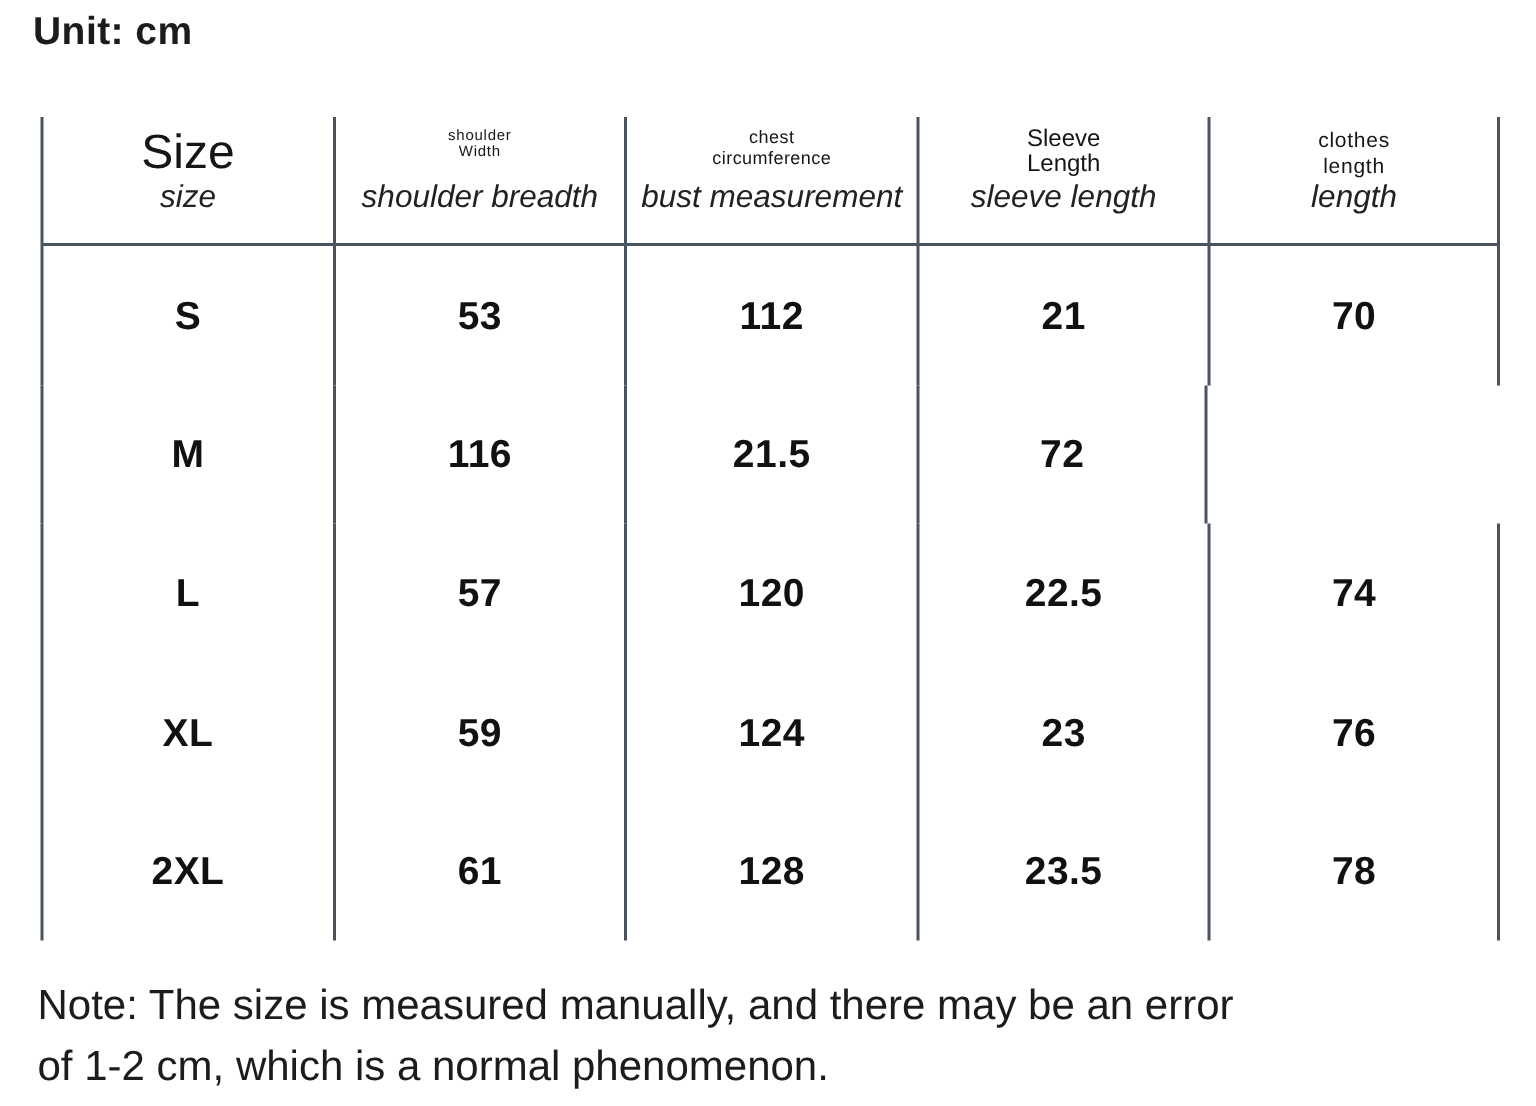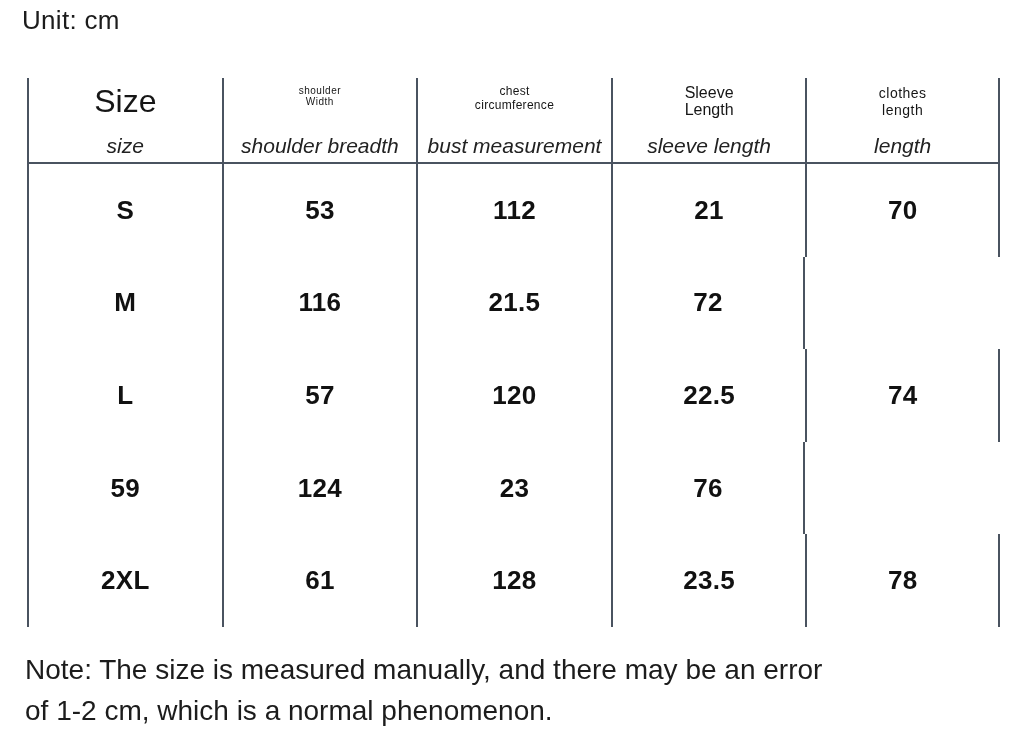--- a/index.html
+++ b/index.html
@@ -16,20 +16,21 @@
     color: #1a1a1a;
     overflow: hidden;
   }
   .unit-label {
     position: absolute;
     left: 22px;
     top: 5px;
     font-size: 26px;
     color: #1c1c1c;
     letter-spacing: 0.3px;
+    font-weight: bold;
   }
   .size-table {
     position: absolute;
     left: 27px;
     top: 78px;
     width: 973px;
   }
   .row {
     display: grid;
     grid-template-columns: repeat(5, 1fr);
@@ -47,21 +48,21 @@
     display: flex;
     align-items: center;
     justify-content: center;
   }
   .row .cell:last-child {
     border-right: 2px solid #4a5360;
   }
   .header-cell {
     flex-direction: column;
     justify-content: space-between;
-    padding: 7px 4px 5px 4px;
+    padding: 7px 4px 19px 4px;
   }
   .primary {
     white-space: pre-line;
     text-align: center;
     color: #161616;
   }
   .p0 { font-size: 32px; line-height: 1.05; }
   .p1 { font-size: 10px; line-height: 1.12; letter-spacing: 0.5px; }
   .p2 { font-size: 12px; line-height: 1.15; letter-spacing: 0.3px; }
   .p3 { font-size: 16px; line-height: 1.05; }
@@ -136,20 +137,21 @@
         <div class="cell data-cell">72</div>
       </div>
       <div class="row data-row">
         <div class="cell data-cell">L</div>
         <div class="cell data-cell">57</div>
         <div class="cell data-cell">120</div>
         <div class="cell data-cell">22.5</div>
         <div class="cell data-cell">74</div>
       </div>
       <div class="row data-row">
+        <div class="cell data-cell">XL</div>
         <div class="cell data-cell">59</div>
         <div class="cell data-cell">124</div>
         <div class="cell data-cell">23</div>
         <div class="cell data-cell">76</div>
       </div>
       <div class="row data-row">
         <div class="cell data-cell">2XL</div>
         <div class="cell data-cell">61</div>
         <div class="cell data-cell">128</div>
         <div class="cell data-cell">23.5</div>

